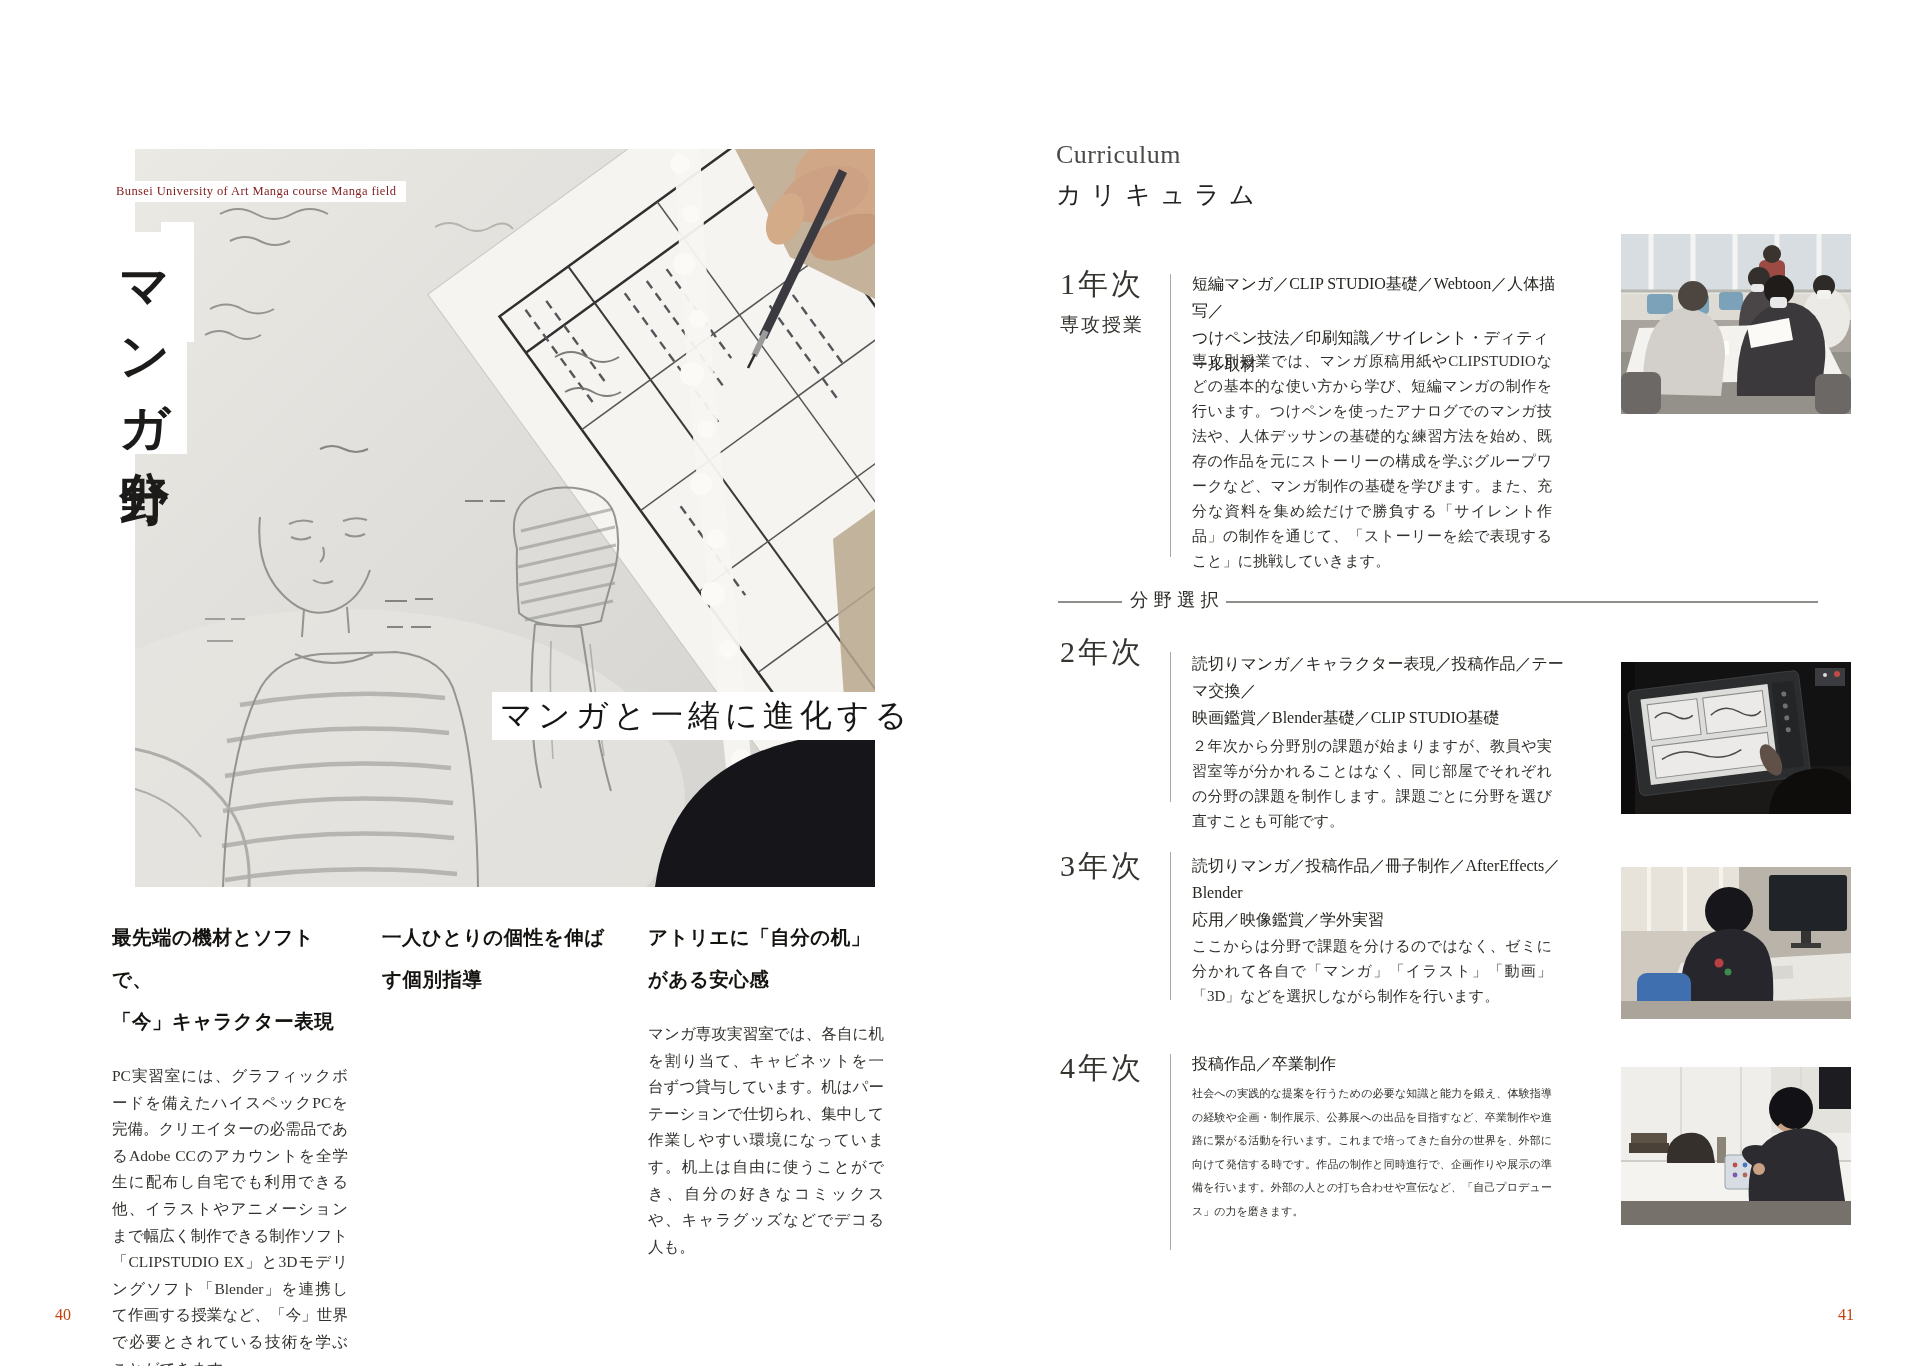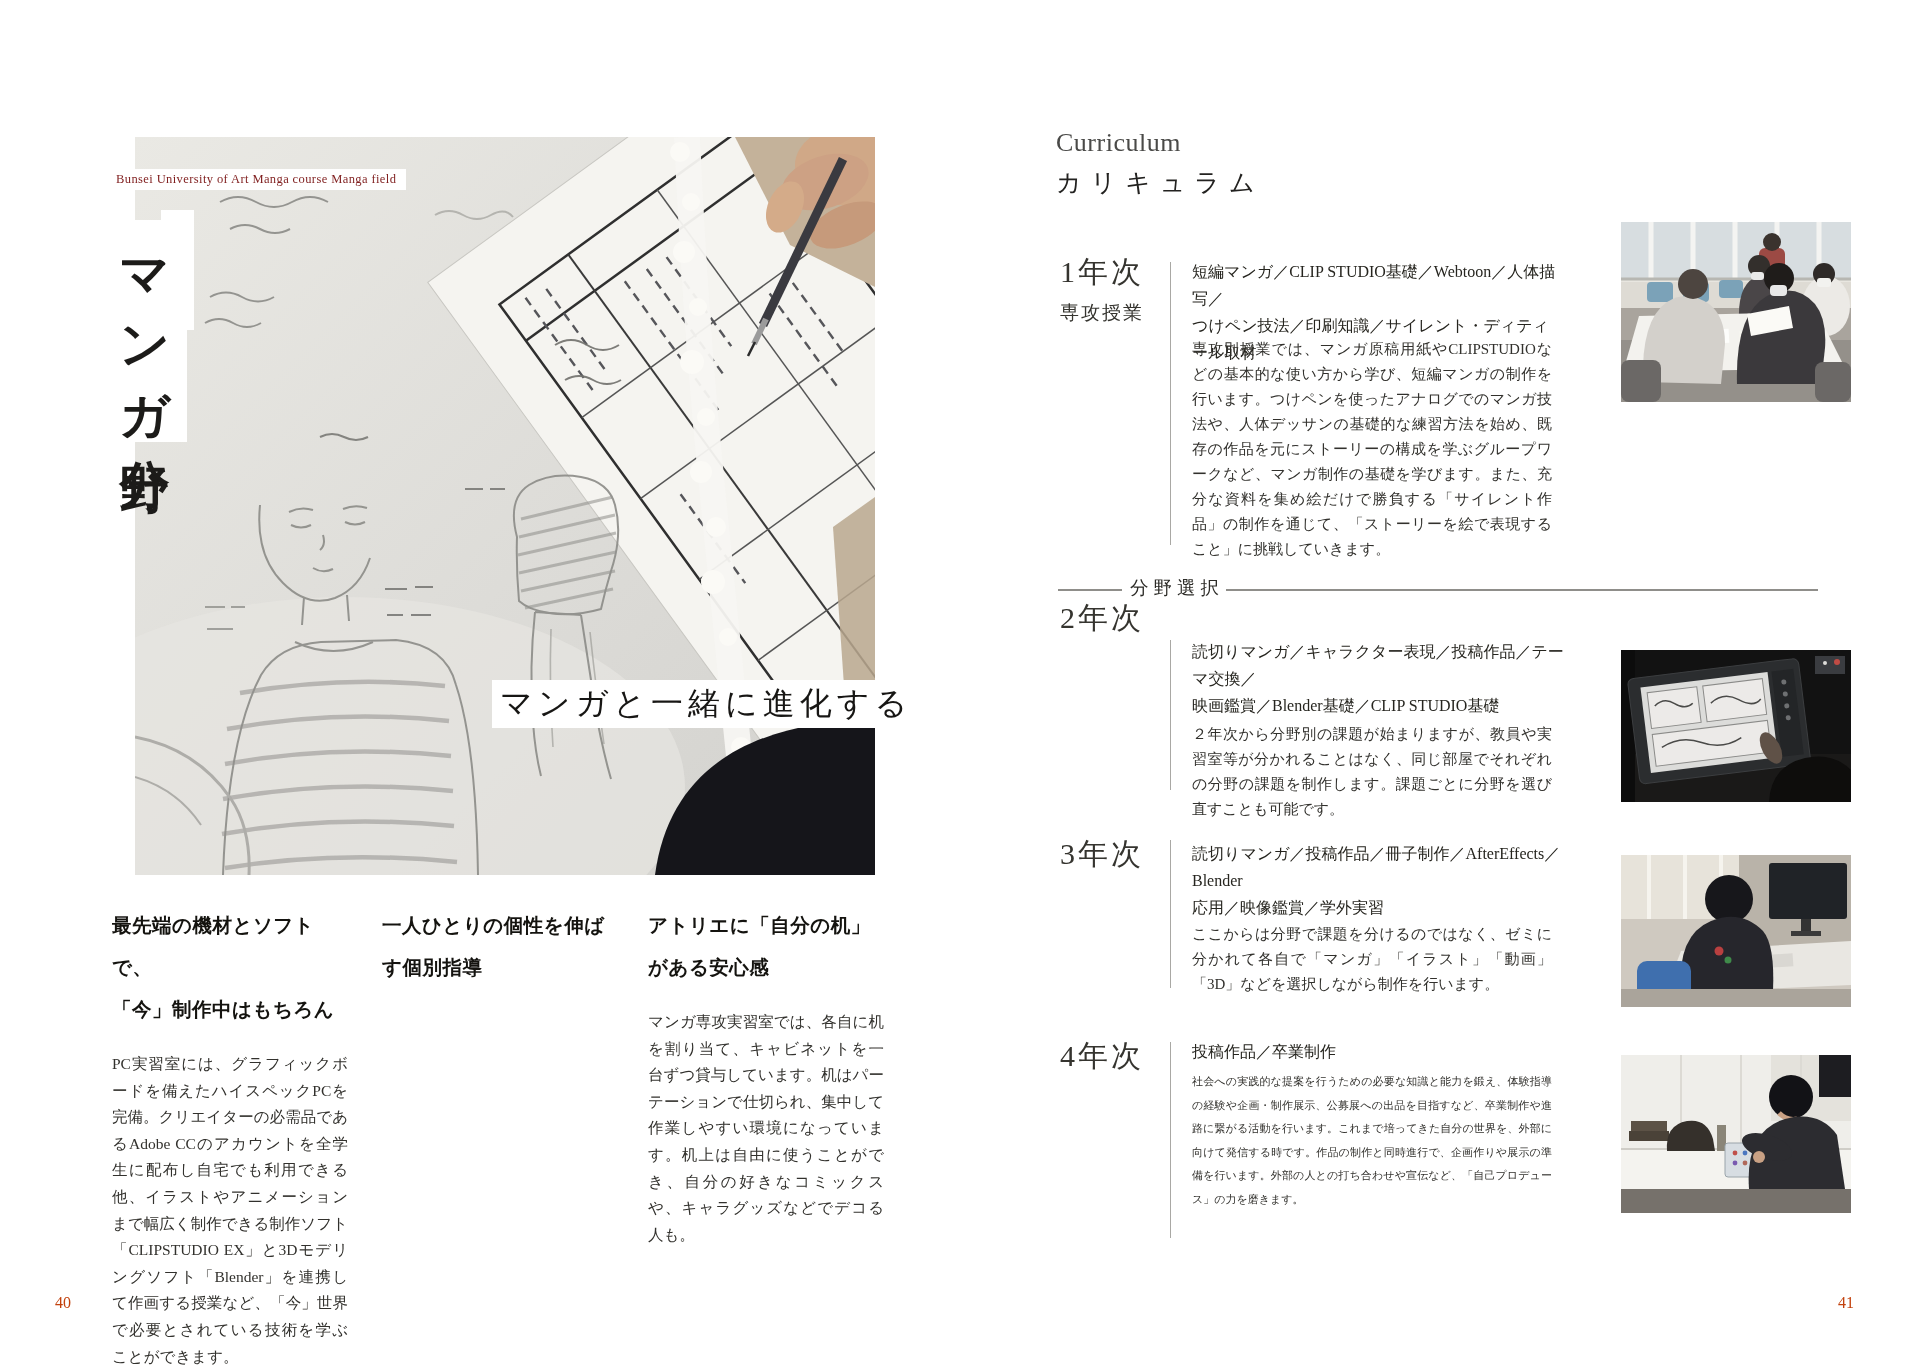--- a/index.html
+++ b/index.html
@@ -1,18 +1,18 @@
 <!DOCTYPE html>
 <html><head>
 <meta charset="utf-8">
 <style>
   html,body{margin:0;padding:0;background:#ffffff;}
   .spread{position:relative;width:1920px;height:1366px;background:#ffffff;overflow:hidden;
           font-family:"Liberation Serif","DejaVu Serif",serif;color:#2e2d2b;}
-  .abs{position:absolute;}
+  .abs{position:absolute;margin-top:12px;}
 
   
   .cover-photo{left:135px;top:137px;width:740px;height:738px;overflow:hidden;}
   .overline{left:112px;top:169px;background:#ffffff;padding:3px 10px 3px 4px;
             font-size:12.5px;letter-spacing:.4px;color:#7f1d1d;white-space:nowrap;}
   .vtitle{writing-mode:vertical-rl;text-orientation:upright;background:#ffffff;color:#1c1b19;}
   .vtitle-small{left:161px;top:210px;font-size:17px;letter-spacing:10px;padding:6px 5px;}
   .vtitle-large{left:104px;top:220px;font-size:50px;font-weight:600;letter-spacing:7px;padding:8px 8px;}
   .headline{left:492px;top:680px;background:#ffffff;padding:2px 8px;
             font-size:32px;letter-spacing:5px;color:#171614;white-space:nowrap;text-align:right;}
@@ -161,21 +161,21 @@
     </svg>
   </div>
 
   <div class="abs overline">Bunsei University of Art Manga course  Manga field</div>
   <div class="abs vtitle vtitle-small">マンガ専攻</div>
   <div class="abs vtitle vtitle-large">マンガ分野</div>
   <div class="abs headline">マンガと一緒に進化する</div>
 
   <div class="abs col col-1">
     <div class="col-heading">最先端の機材とソフトで、
-「今」制作中はもちろん</div>
+「今」キャラクター表現</div>
     <div class="col-body">PC実習室には、グラフィックボードを備えたハイスペックPCを完備。クリエイターの必需品であるAdobe CCのアカウントを全学生に配布し自宅でも利用できる他、イラストやアニメーションまで幅広く制作できる制作ソフト「CLIPSTUDIO EX」と3Dモデリングソフト「Blender」を連携して作画する授業など、「今」世界で必要とされている技術を学ぶことができます。</div>
   </div>
   <div class="abs col col-2">
     <div class="col-heading">一人ひとりの個性を伸ば
 す個別指導</div>
   </div>
   <div class="abs col col-3">
     <div class="col-heading">アトリエに「自分の机」
 がある安心感</div>
     <div class="col-body">マンガ専攻実習室では、各自に机を割り当て、キャビネットを一台ずつ貸与しています。机はパーテーションで仕切られ、集中して作業しやすい環境になっています。机上は自由に使うことができ、自分の好きなコミックスや、キャラグッズなどでデコる人も。</div>
@@ -190,21 +190,21 @@
   <div class="abs year-sub" style="left:1060px;top:300px;">専攻授業</div>
   <div class="abs vline" style="left:1170px;top:262px;height:283px;"></div>
   <div class="abs courses" style="left:1192px;top:258px;">短編マンガ／CLIP STUDIO基礎／Webtoon／人体描写／
 つけペン技法／印刷知識／サイレント・ディティール取材</div>
   <div class="abs sec-body" style="left:1192px;top:337px;">専攻別授業では、マンガ原稿用紙やCLIPSTUDIOなどの基本的な使い方から学び、短編マンガの制作を行います。つけペンを使ったアナログでのマンガ技法や、人体デッサンの基礎的な練習方法を始め、既存の作品を元にストーリーの構成を学ぶグループワークなど、マンガ制作の基礎を学びます。また、充分な資料を集め絵だけで勝負する「サイレント作品」の制作を通じて、「ストーリーを絵で表現すること」に挑戦していきます。</div>
 
   <div class="abs divider-seg" style="left:1058px;width:64px;"></div>
   <div class="abs divider-label">分野選択</div>
   <div class="abs divider-seg" style="left:1226px;width:592px;"></div>
 
-  <div class="abs year-label" style="left:1060px;top:598px;">2年次</div>
+  <div class="abs year-label" style="left:1060px;top:620px;">2年次</div>
   <div class="abs vline" style="left:1170px;top:640px;height:150px;"></div>
   <div class="abs courses" style="left:1192px;top:638px;">読切りマンガ／キャラクター表現／投稿作品／テーマ交換／
 映画鑑賞／Blender基礎／CLIP STUDIO基礎</div>
   <div class="abs sec-body" style="left:1192px;top:722px;">２年次から分野別の課題が始まりますが、教員や実習室等が分かれることはなく、同じ部屋でそれぞれの分野の課題を制作します。課題ごとに分野を選び直すことも可能です。</div>
 
   <div class="abs year-label" style="left:1060px;top:834px;">3年次</div>
   <div class="abs vline" style="left:1170px;top:840px;height:148px;"></div>
   <div class="abs courses" style="left:1192px;top:840px;">読切りマンガ／投稿作品／冊子制作／AfterEffects／Blender
 応用／映像鑑賞／学外実習</div>
   <div class="abs sec-body" style="left:1192px;top:922px;">ここからは分野で課題を分けるのではなく、ゼミに分かれて各自で「マンガ」「イラスト」「動画」「3D」などを選択しながら制作を行います。</div>

